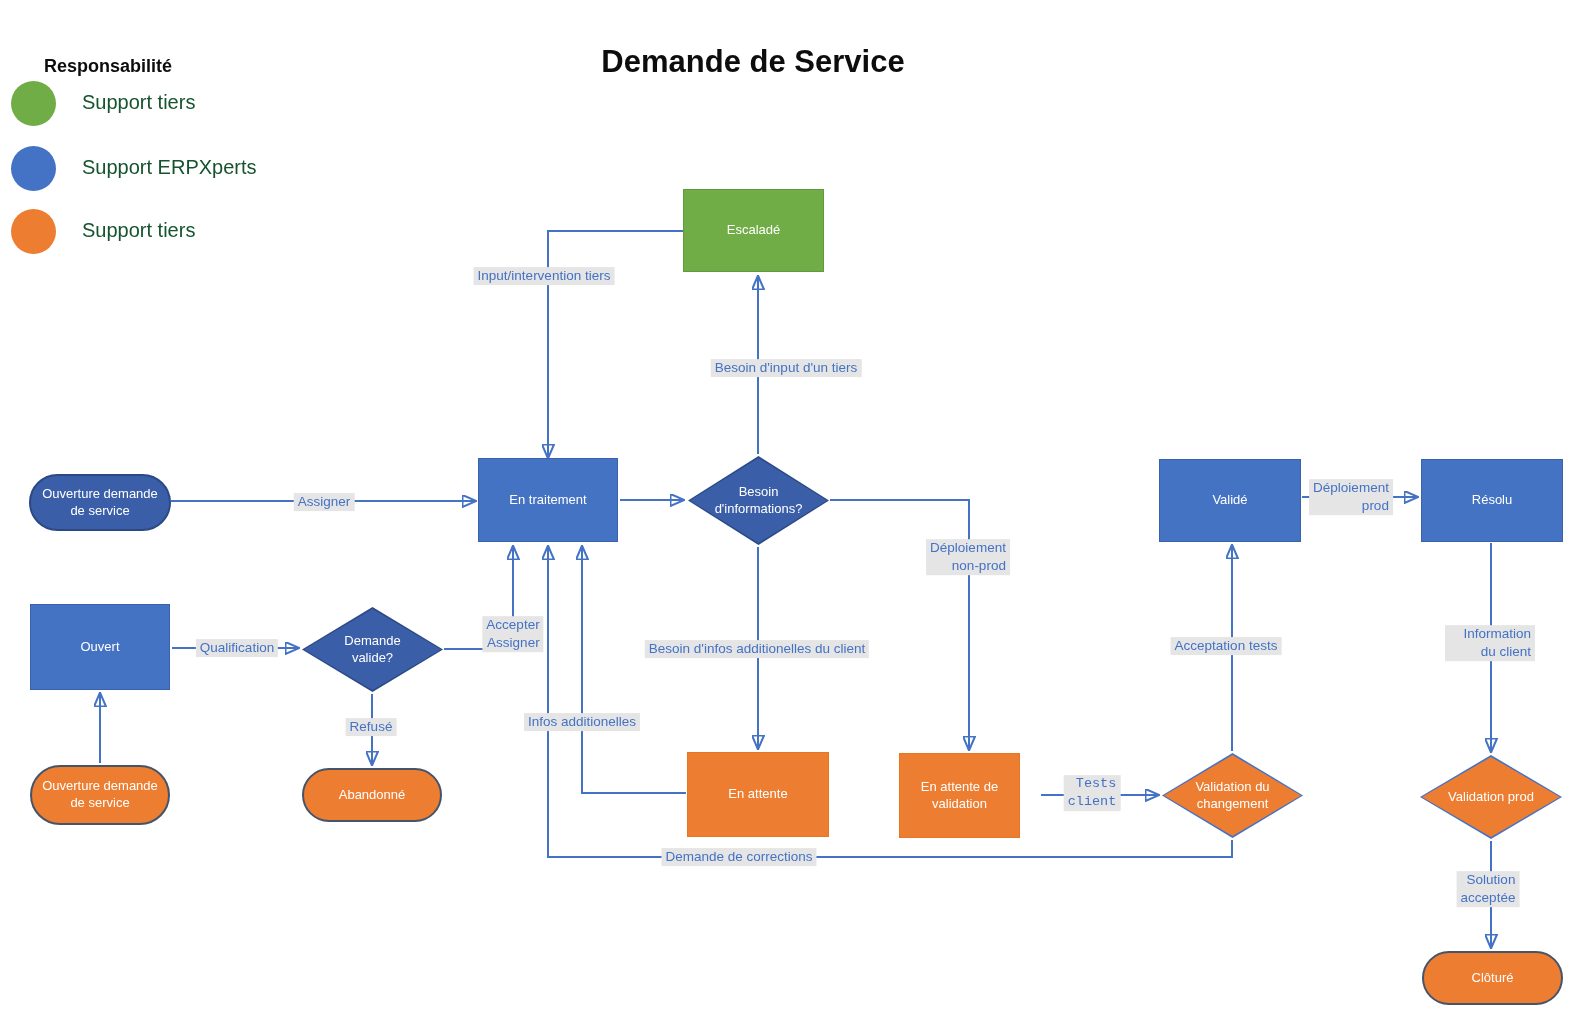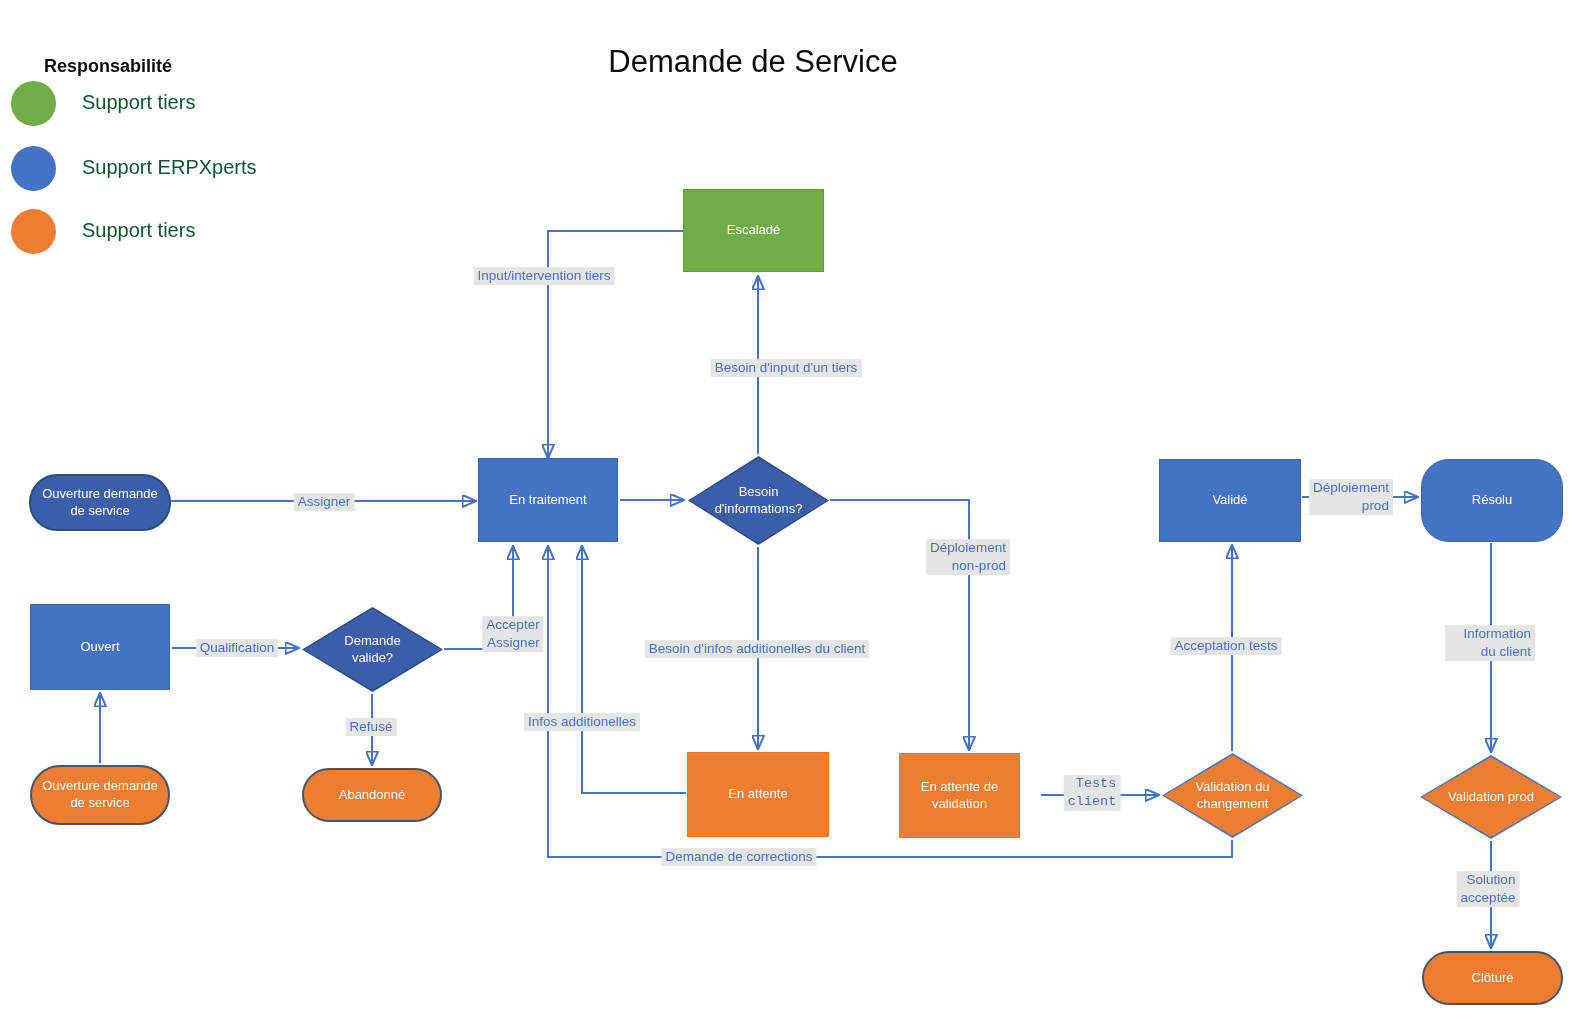--- a/index.html
+++ b/index.html
@@ -3,21 +3,21 @@
 <meta charset="utf-8">
 <style>
   html,body{margin:0;padding:0;background:#fff;}
   #stage{
     position:relative;width:1580px;height:1019px;background:#ffffff;
     font-family:"Liberation Sans",sans-serif;overflow:hidden;
   }
   
   .title{
     position:absolute;left:753px;top:44px;transform:translateX(-50%);
-    font-size:31px;font-weight:400;color:#0d0d0d;white-space:nowrap;z-index:4;
+    font-size:31px;font-weight:700;color:#0d0d0d;white-space:nowrap;z-index:4;
   }
   .legend-heading{
     position:absolute;left:44px;top:19px;font-size:18px;font-weight:700;color:#0d0d0d;z-index:4;margin-top:37px;
   }
   .legend-dot{position:absolute;width:45px;height:45px;border-radius:50%;z-index:4;}
   .dot-green{background:#70AD47;}
   .dot-blue{background:#4472C4;}
   .dot-orange{background:#ED7D31;}
   .legend-label{
     position:absolute;left:82px;font-size:20px;color:#14532d;z-index:4;white-space:nowrap;
@@ -114,21 +114,21 @@
     <span class="d-border"></span>
     <span class="d-fill"></span>
     <span class="node-text">Besoin
 d'informations?</span>
   </div>
 
   <div class="node rect-blue" style="left:1159px;top:459px;width:142px;height:83px;">
     <span class="node-text">Validé</span>
   </div>
 
-  <div class="node rect-blue" style="left:1421px;top:459px;width:142px;height:83px;border-radius:28px;">
+  <div class="node rect-blue" style="left:1421px;top:459px;width:142px;height:83px;">
     <span class="node-text">Résolu</span>
   </div>
 
   <div class="node rect-blue" style="left:30px;top:604px;width:140px;height:86px;">
     <span class="node-text">Ouvert</span>
   </div>
 
   <div class="node diamond d-blue" style="left:302px;top:607px;width:141px;height:85px;">
     <span class="d-border"></span>
     <span class="d-fill"></span>

